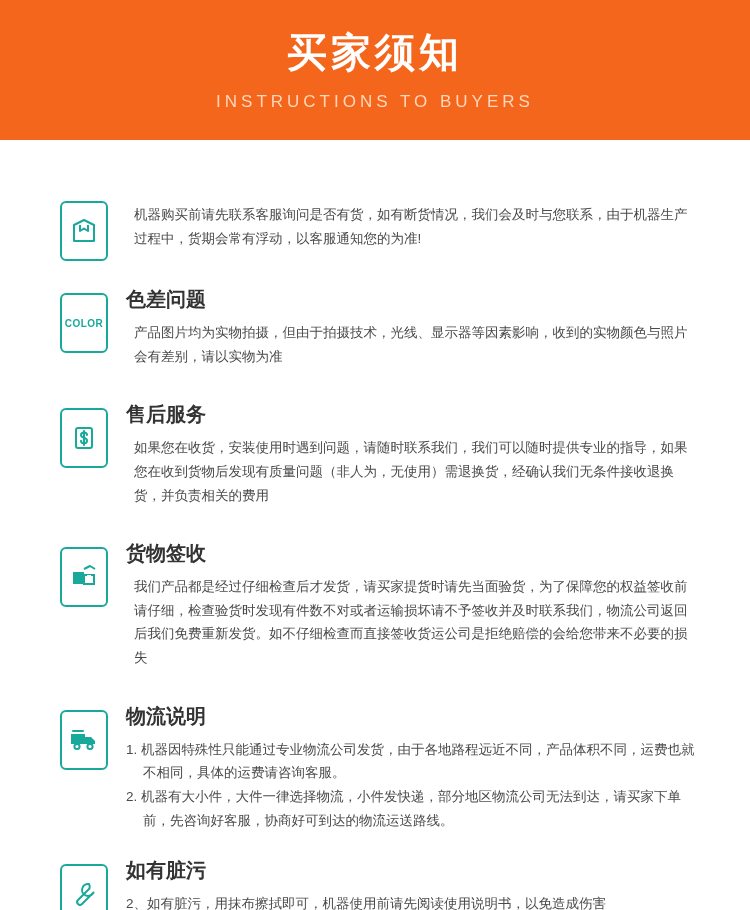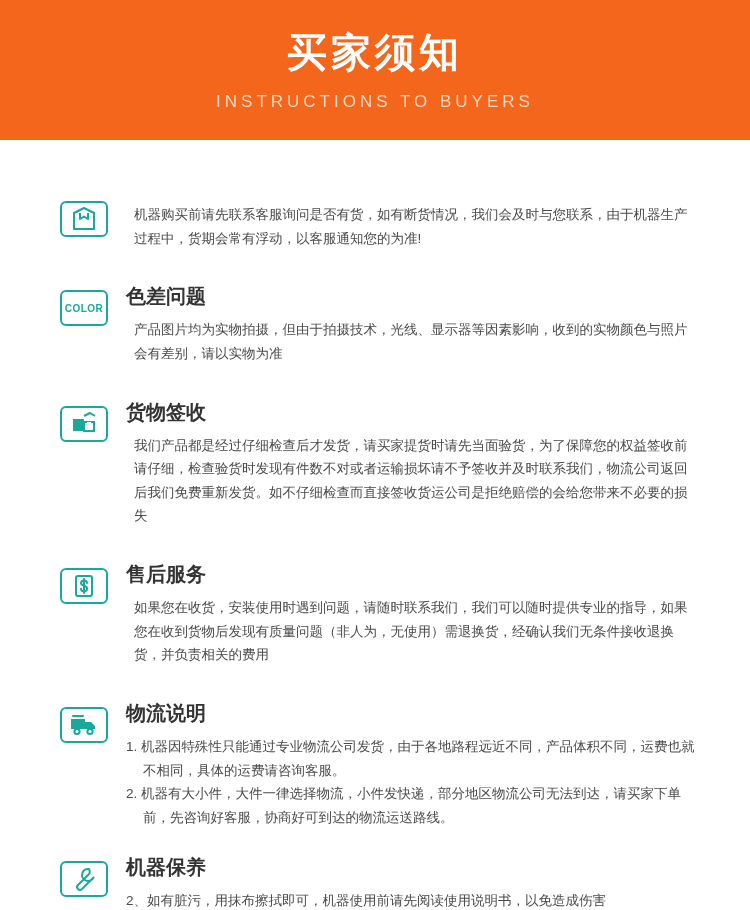--- a/index.html
+++ b/index.html
@@ -48,21 +48,21 @@
     padding: 55px 48px 0 60px;
     box-sizing: border-box;
   }
   .section {
     display: flex;
     align-items: flex-start;
     margin-bottom: 26px;
   }
   .icon-box {
     width: 48px;
-    height: 36px;
+    height: 60px;
     min-width: 48px;
     border: 2px solid #18a99a;
     border-radius: 6px;
     margin-right: 18px;
     margin-top: 6px;
     display: flex;
     align-items: center;
     justify-content: center;
     box-sizing: border-box;
     text-align: right;
@@ -132,44 +132,44 @@
       <span class="icon-text">COLOR</span>
     </div>
     <div class="section-body">
       <h2 class="section-title">色差问题</h2>
       <p class="section-text">产品图片均为实物拍摄，但由于拍摄技术，光线、显示器等因素影响，收到的实物颜色与照片会有差别，请以实物为准</p>
     </div>
   </div>
 
   <div class="section">
     <div class="icon-box">
+      <svg width="26" height="28" viewBox="0 0 26 28">
+        <rect x="5" y="4" width="16" height="20" rx="2" fill="none" stroke="#18a99a" stroke-width="2"></rect>
+        <path d="M13 7 L13 21" stroke="#18a99a" stroke-width="2" stroke-linecap="round"></path>
+        <path d="M16 11 C16 9.3 14.6 8.5 13 8.5 C11.4 8.5 10 9.3 10 11 C10 12.7 11.4 13.3 13 13.8 C14.6 14.3 16 15 16 16.7 C16 18.4 14.6 19.3 13 19.3 C11.4 19.3 10 18.4 10 16.7" fill="none" stroke="#18a99a" stroke-width="2" stroke-linecap="round"></path>
+      </svg>
+    </div>
+    <div class="section-body">
+      <h2 class="section-title">售后服务</h2>
+      <p class="section-text">如果您在收货，安装使用时遇到问题，请随时联系我们，我们可以随时提供专业的指导，如果您在收到货物后发现有质量问题（非人为，无使用）需退换货，经确认我们无条件接收退换货，并负责相关的费用</p>
+    </div>
+  </div>
+
+  <div class="section">
+    <div class="icon-box">
       <svg width="28" height="28" viewBox="0 0 28 28">
         <rect x="3" y="9" width="11" height="12" fill="#18a99a"></rect>
         <rect x="14" y="12" width="10" height="9" fill="none" stroke="#18a99a" stroke-width="2"></rect>
         <path d="M14 6 L20 3 L25 6" fill="none" stroke="#18a99a" stroke-width="2" stroke-linejoin="round"></path>
         <path d="M17 12 L17 16 L19 14.7 L21 16 L21 12" fill="#ffffff"></path>
       </svg>
     </div>
     <div class="section-body">
       <h2 class="section-title">货物签收</h2>
       <p class="section-text">我们产品都是经过仔细检查后才发货，请买家提货时请先当面验货，为了保障您的权益签收前请仔细，检查验货时发现有件数不对或者运输损坏请不予签收并及时联系我们，物流公司返回后我们免费重新发货。如不仔细检查而直接签收货运公司是拒绝赔偿的会给您带来不必要的损失</p>
-    </div>
-  </div>
-
-  <div class="section">
-    <div class="icon-box">
-      <svg width="26" height="28" viewBox="0 0 26 28">
-        <rect x="5" y="4" width="16" height="20" rx="2" fill="none" stroke="#18a99a" stroke-width="2"></rect>
-        <path d="M13 7 L13 21" stroke="#18a99a" stroke-width="2" stroke-linecap="round"></path>
-        <path d="M16 11 C16 9.3 14.6 8.5 13 8.5 C11.4 8.5 10 9.3 10 11 C10 12.7 11.4 13.3 13 13.8 C14.6 14.3 16 15 16 16.7 C16 18.4 14.6 19.3 13 19.3 C11.4 19.3 10 18.4 10 16.7" fill="none" stroke="#18a99a" stroke-width="2" stroke-linecap="round"></path>
-      </svg>
-    </div>
-    <div class="section-body">
-      <h2 class="section-title">售后服务</h2>
-      <p class="section-text">如果您在收货，安装使用时遇到问题，请随时联系我们，我们可以随时提供专业的指导，如果您在收到货物后发现有质量问题（非人为，无使用）需退换货，经确认我们无条件接收退换货，并负责相关的费用</p>
     </div>
   </div>
 
   <div class="section">
     <div class="icon-box">
       <svg width="30" height="26" viewBox="0 0 30 26">
         <rect x="2" y="7" width="14" height="10" fill="#18a99a"></rect>
         <path d="M16 10 L22 10 L26 14 L26 17 L16 17 Z" fill="#18a99a"></path>
         <circle cx="8" cy="19.5" r="2.6" fill="none" stroke="#18a99a" stroke-width="2"></circle>
         <circle cx="21" cy="19.5" r="2.6" fill="none" stroke="#18a99a" stroke-width="2"></circle>
@@ -185,20 +185,20 @@
     </div>
   </div>
 
   <div class="section">
     <div class="icon-box">
       <svg width="28" height="28" viewBox="0 0 28 28">
         <path d="M19 4 A6 6 0 1 0 23.5 12.5 L12 24 A2.8 2.8 0 0 1 8 20 L19.5 8.5 A6 6 0 0 0 19 4 Z" fill="none" stroke="#18a99a" stroke-width="2" stroke-linejoin="round"></path>
       </svg>
     </div>
     <div class="section-body">
-      <h2 class="section-title">机器保养</h2>
+      <h2 class="section-title">如有脏污</h2>
       <ul class="numbered-list">
         <li>2、如有脏污，用抹布擦拭即可，机器使用前请先阅读使用说明书，以免造成伤害</li>
       </ul>
     </div>
   </div>
 
 </div>
 
 </body></html>

